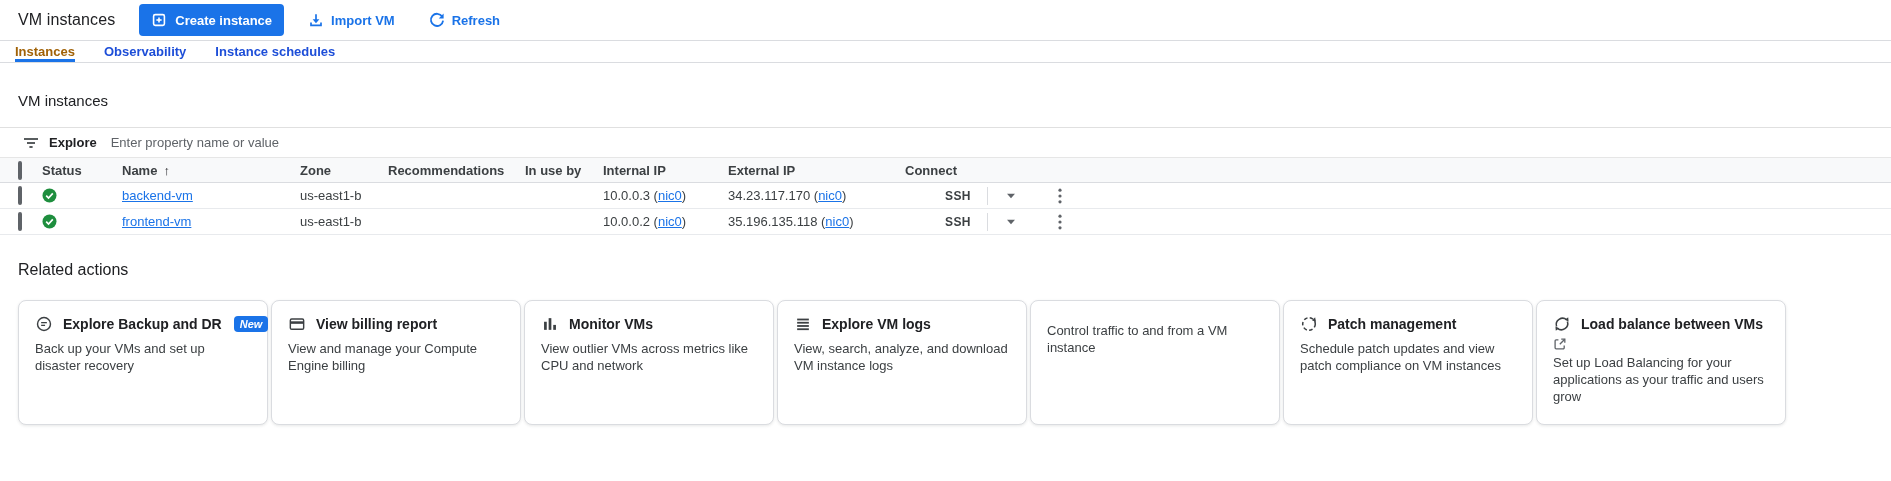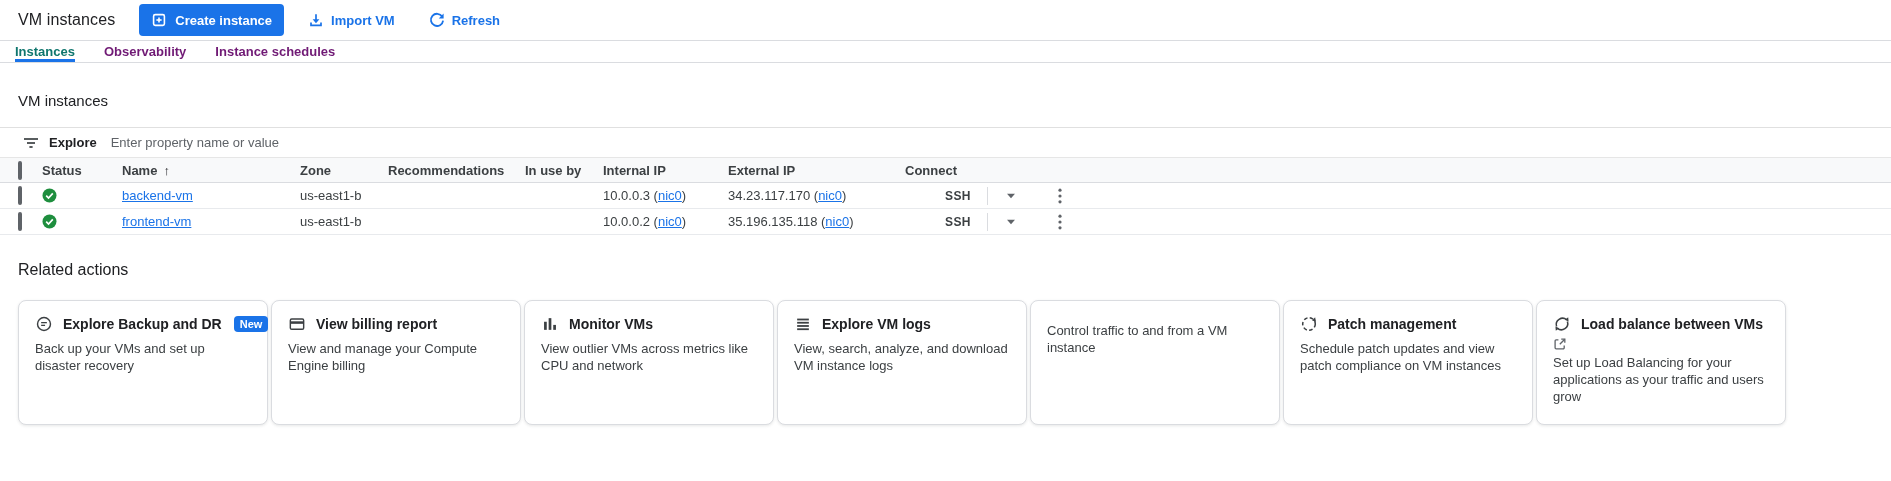--- a/index.html
+++ b/index.html
@@ -15,23 +15,23 @@
     padding:0 12px; font-size:13px; font-weight:bold; cursor:pointer;
     font-family:inherit; }
   .text-btn { margin-left:14px; height:28px; display:inline-flex; align-items:center;
     gap:7px; background:none; border:none; color:#1a73e8; font-size:13px;
     font-weight:bold; padding:0 10px; cursor:pointer; font-family:inherit; }
 
   
   .tabbar { display:flex; align-items:stretch; height:22px; padding-left:15px;
     border-bottom:1px solid #dadce0; }
   .tab { display:flex; align-items:center; margin-right:29px; font-size:13px;
-    font-weight:bold; color:#701a75; cursor:pointer; border-bottom:3px solid transparent;
+    font-weight:bold; color:#1d4ed8; cursor:pointer; border-bottom:3px solid transparent;
     padding-top:2px; }
-  .tab.active { color:#0f766e; border-bottom-color:#1a73e8; }
+  .tab.active { color:#a16207; border-bottom-color:#1a73e8; }
 
   
   .section-title { padding:29px 0 0 18px; font-size:15px; color:#202124; height:64px; }
 
   
   .filter-row { height:30px; display:flex; align-items:center; padding-left:22px;
     border-top:1px solid #e0e0e0; }
   .filter-label { font-size:13px; font-weight:bold; color:#202124; margin-left:9px; }
   .filter-input { flex:1; border:none; outline:none; font-size:13px; margin-left:14px;
     color:#202124; font-family:inherit; }
@@ -58,21 +58,21 @@
   
   .related-title { padding:26px 0 0 18px; font-size:16px; color:#202124; }
   .cards { display:flex; gap:3px; padding:21px 0 0 18px; }
   .card { width:250px; height:125px; background:#fff; border:1px solid #dadce0;
     border-radius:8px; padding:14px 16px; cursor:pointer;
     box-shadow:0 1px 3px rgba(60,64,67,.12); }
   .card-head { display:flex; align-items:center; gap:10px; }
   .card-icon { flex:0 0 auto; display:flex; color:#3c4043; }
   .card-title { font-size:14px; font-weight:bold; color:#202124; white-space:nowrap; }
   .badge { background:#1a73e8; color:#fff; font-size:11px; font-weight:bold;
-    border-radius:4px; padding:2px 6px; margin-left:2px; }
+    border-radius:4px; padding:2px 6px; margin-left:2px;font-style:italic; }
   .card-desc { margin-top:7px; font-size:13px; line-height:17px; color:#3c4043; }
   .ext-row { margin-top:4px; display:flex; color:#5f6368; }
 
   svg { display:block; }
 </style>
 </head>
 <body>
 
 <div class="topbar">
   <span class="page-title">VM instances</span>

